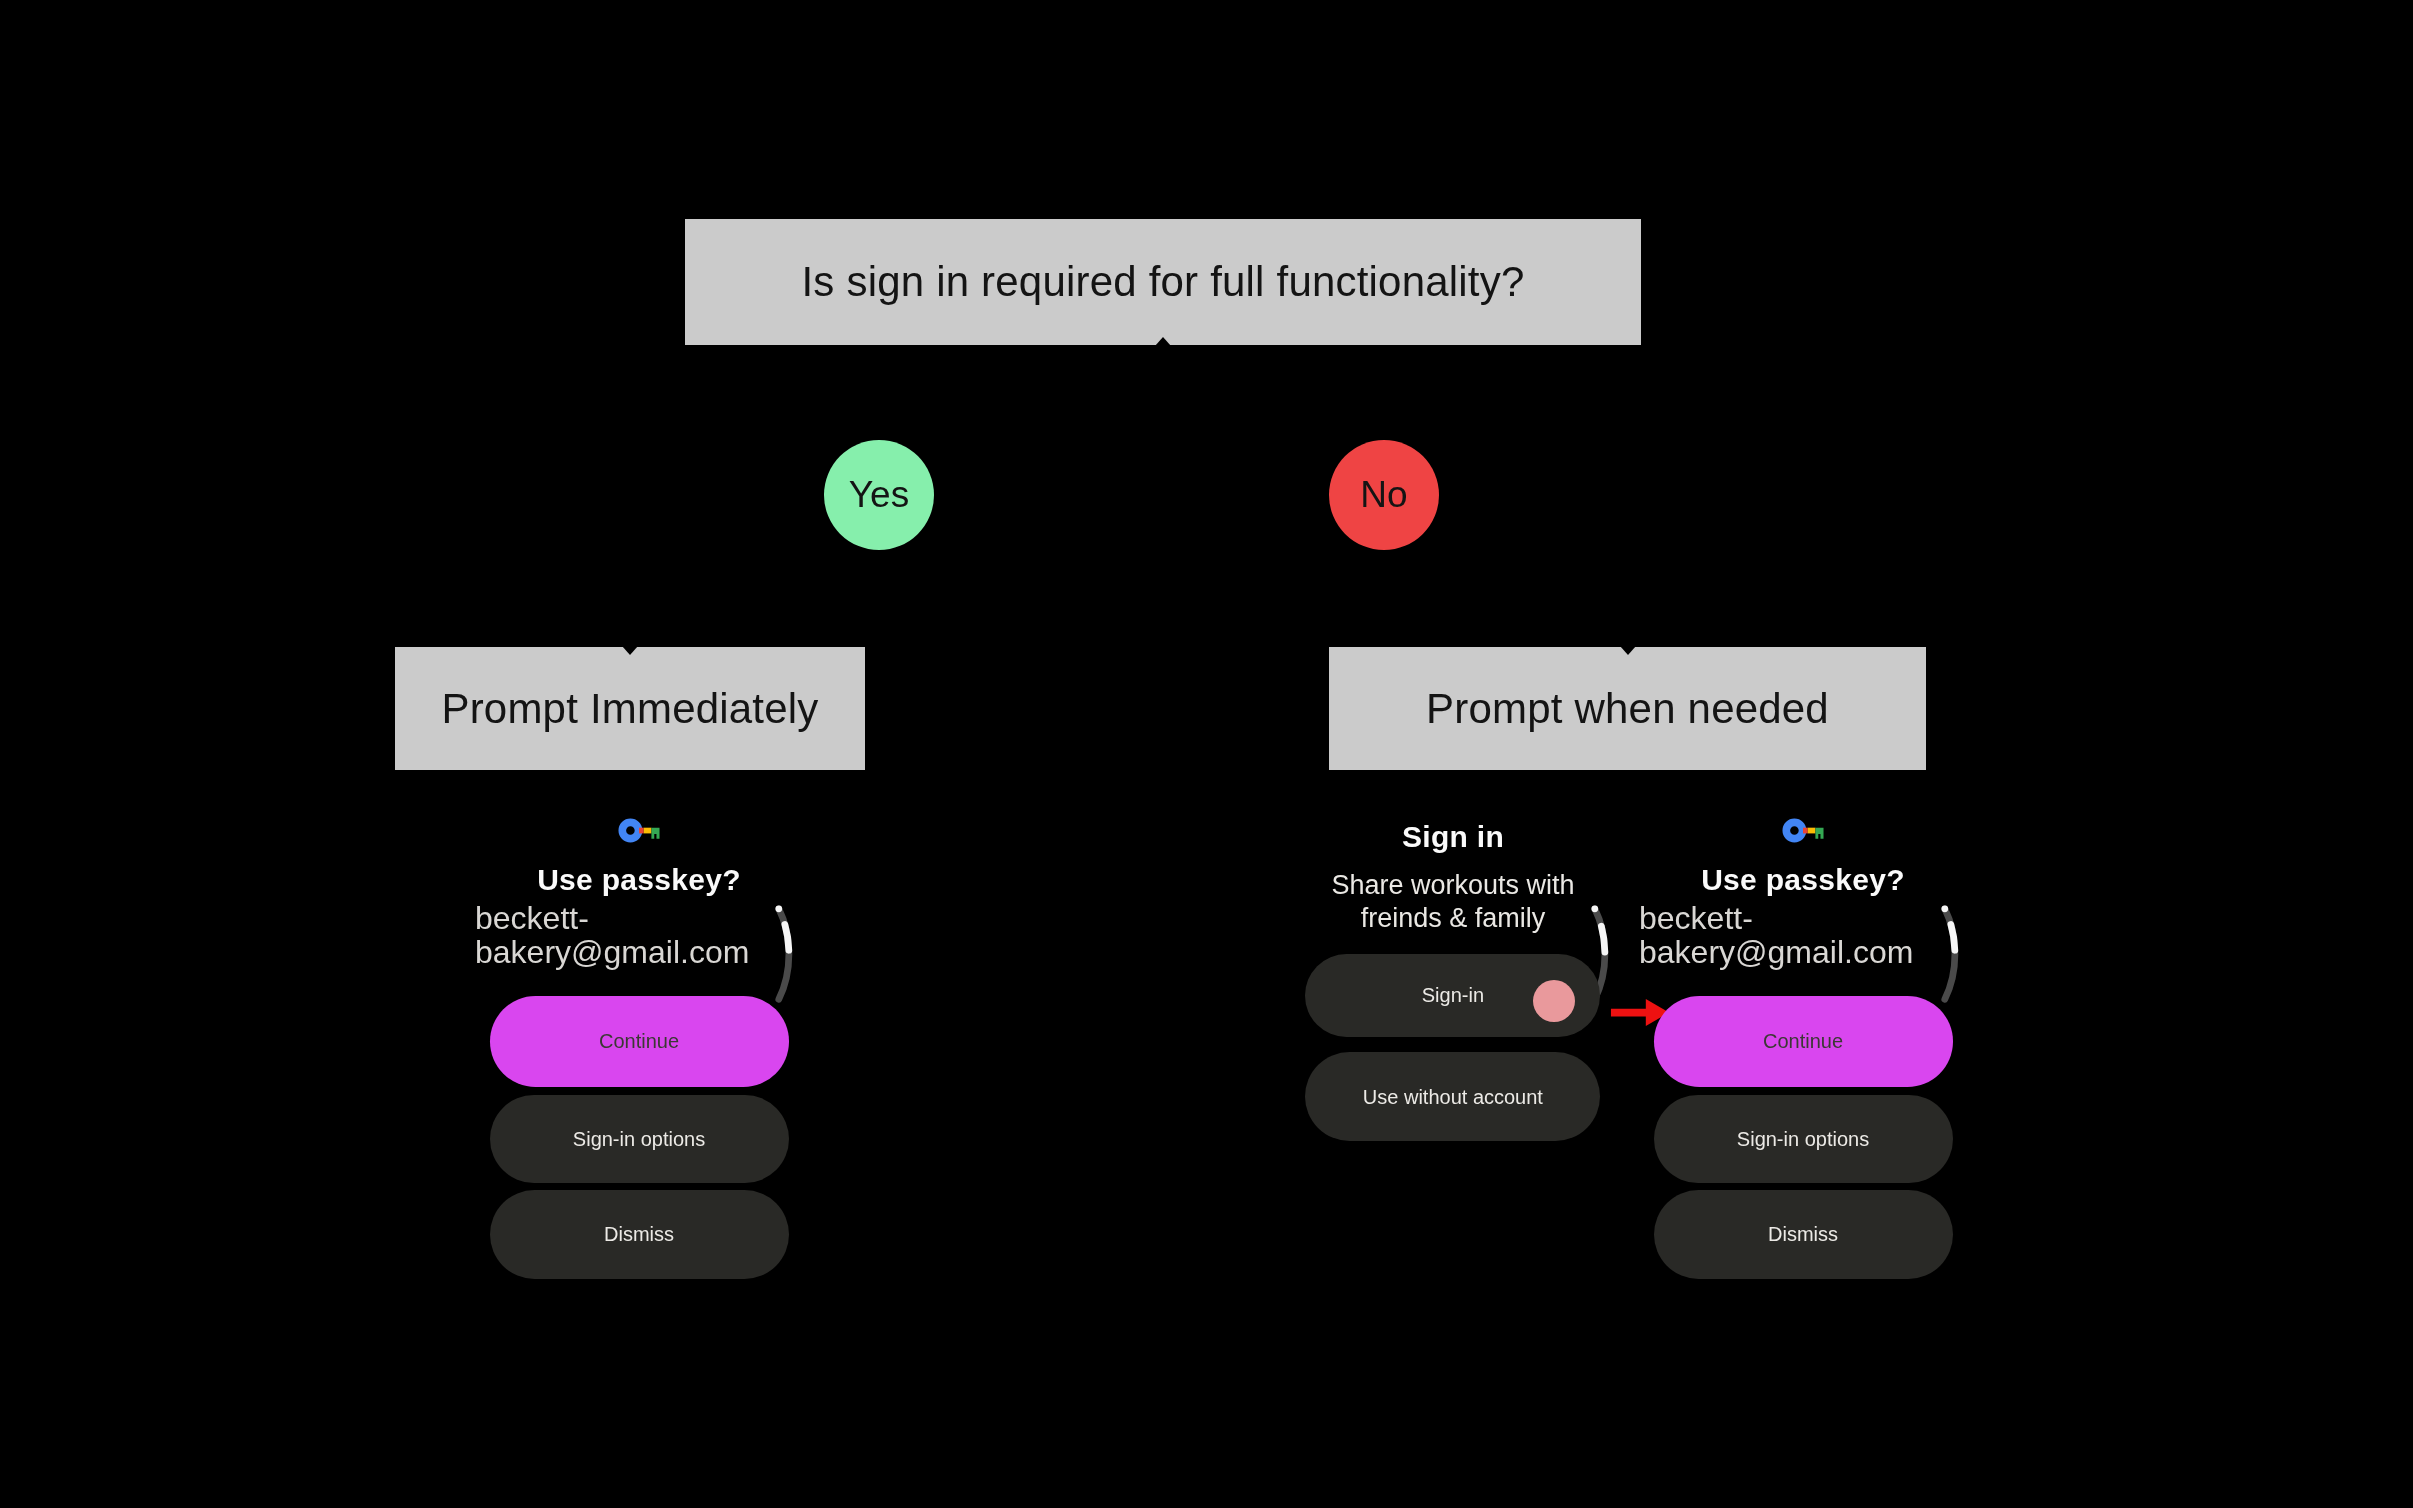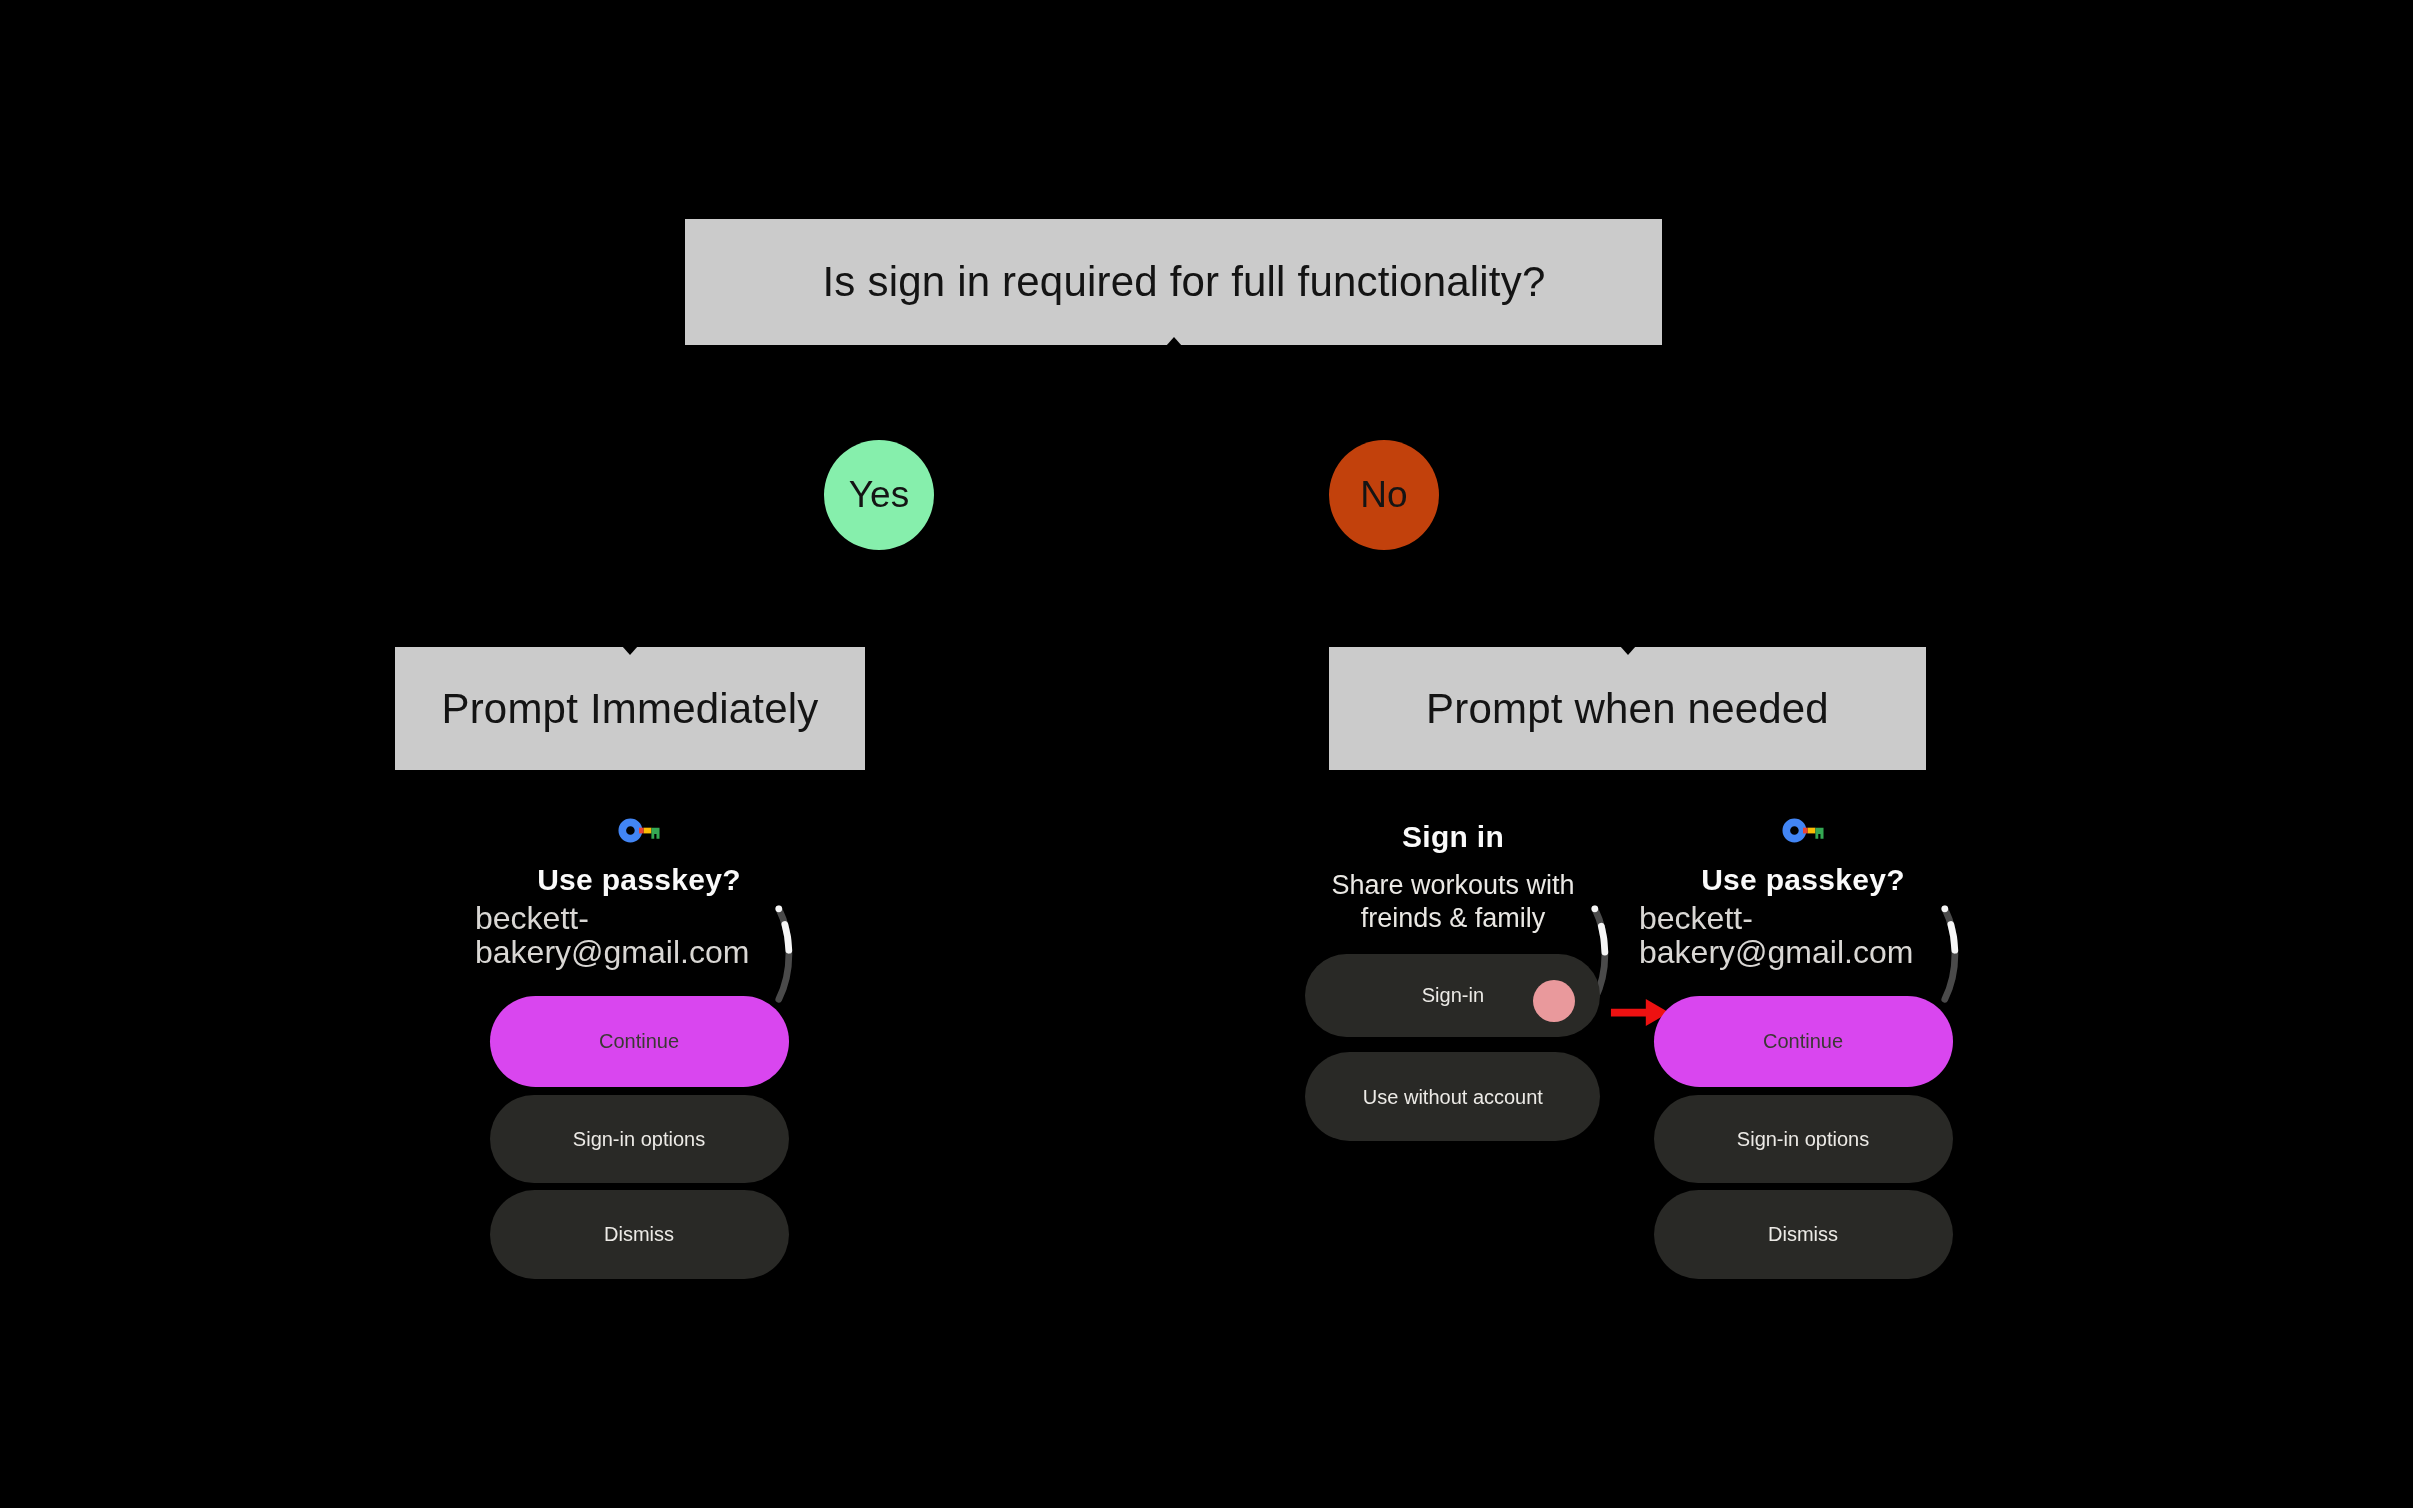--- a/index.html
+++ b/index.html
@@ -23,21 +23,21 @@
   .notch-bottom{bottom:-1px;border-bottom:9.7px solid #000;}
   .notch-top{top:-1px;border-top:9.7px solid #000;}
 
   
   .node-circle{
     position:absolute;width:110px;height:110px;border-radius:50%;
     display:flex;align-items:center;justify-content:center;
     font-size:37px;color:#141414;
   }
   .node-yes{background:#86efac;}
-  .node-no{background:#c2410c;}
+  .node-no{background:#ef4444;}
 
   
   .watch{position:absolute;width:328px;}
   .watch-title{
     position:absolute;left:0;width:100%;text-align:center;
     color:#fafafa;font-size:30px;font-weight:600;line-height:37px;letter-spacing:0.3px;
   }
   .watch-sub{
     position:absolute;left:0;width:100%;text-align:left;
     color:#d9d7d4;font-size:32px;font-weight:400;line-height:34px;
@@ -55,21 +55,21 @@
   .pill-dark{background:#292926;color:#eceae6;}
   .touch-dot{
     position:absolute;width:42px;height:42px;border-radius:50%;
     background:#e9999c;right:25px;top:26px;
   }
   .wrap-narrow{display:inline-block;max-width:217px;line-height:32px;}
 </style>
 </head>
 <body>
 
-<div class="flowbox" style="left:685px;top:219px;width:956px;height:126px;padding-left:21px;">
+<div class="flowbox" style="left:685px;top:219px;width:956px;height:126px;">
   <span>Is sign in required for full functionality?</span>
   <span class="notch notch-bottom"></span>
 </div>
 
 <div class="node-circle node-yes" style="left:824px;top:440px;">
   <span>Yes</span>
 </div>
 <div class="node-circle node-no" style="left:1329px;top:440px;">
   <span>No</span>
 </div>

